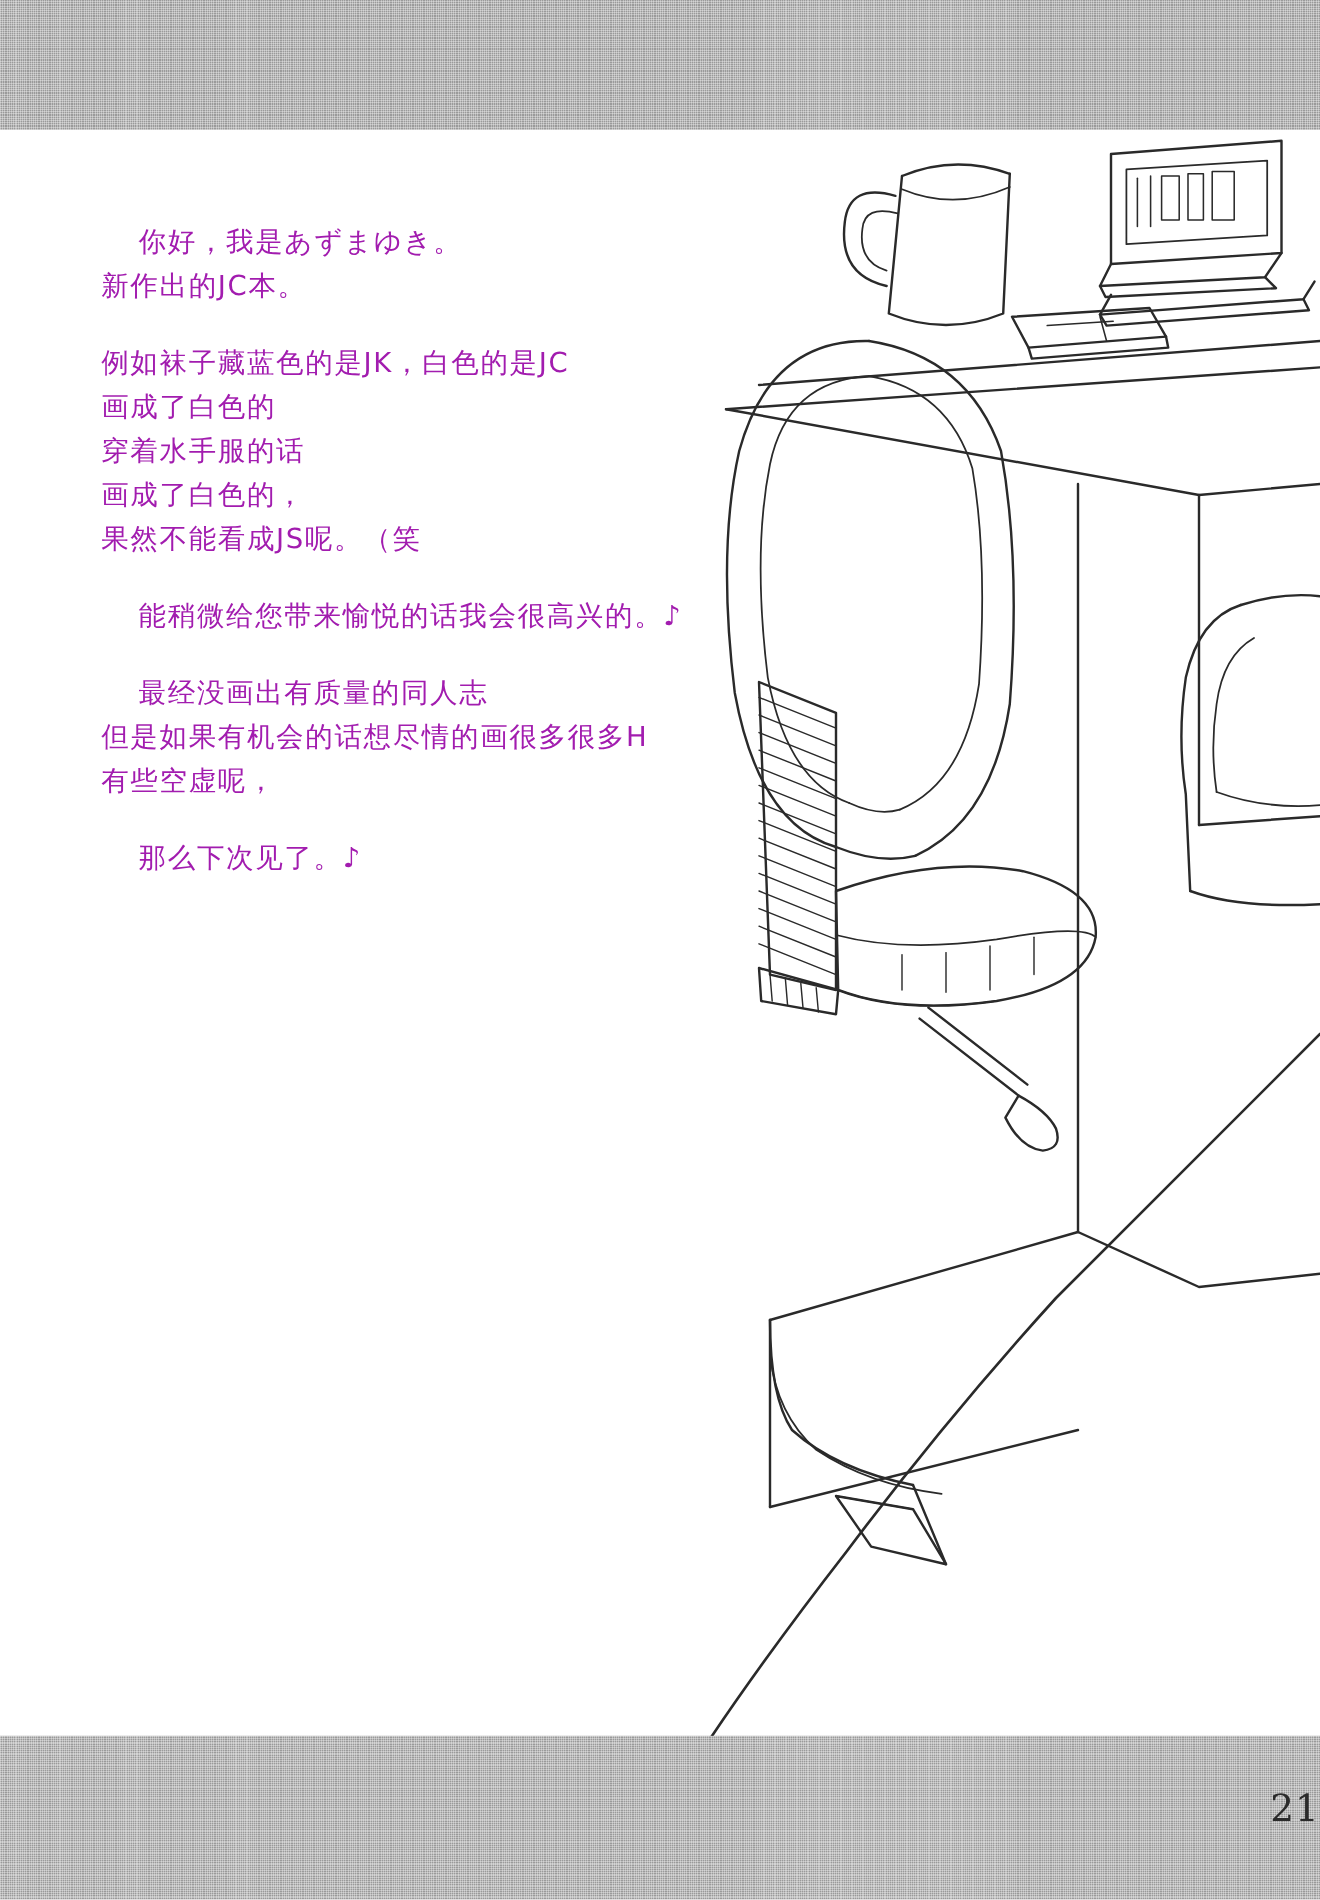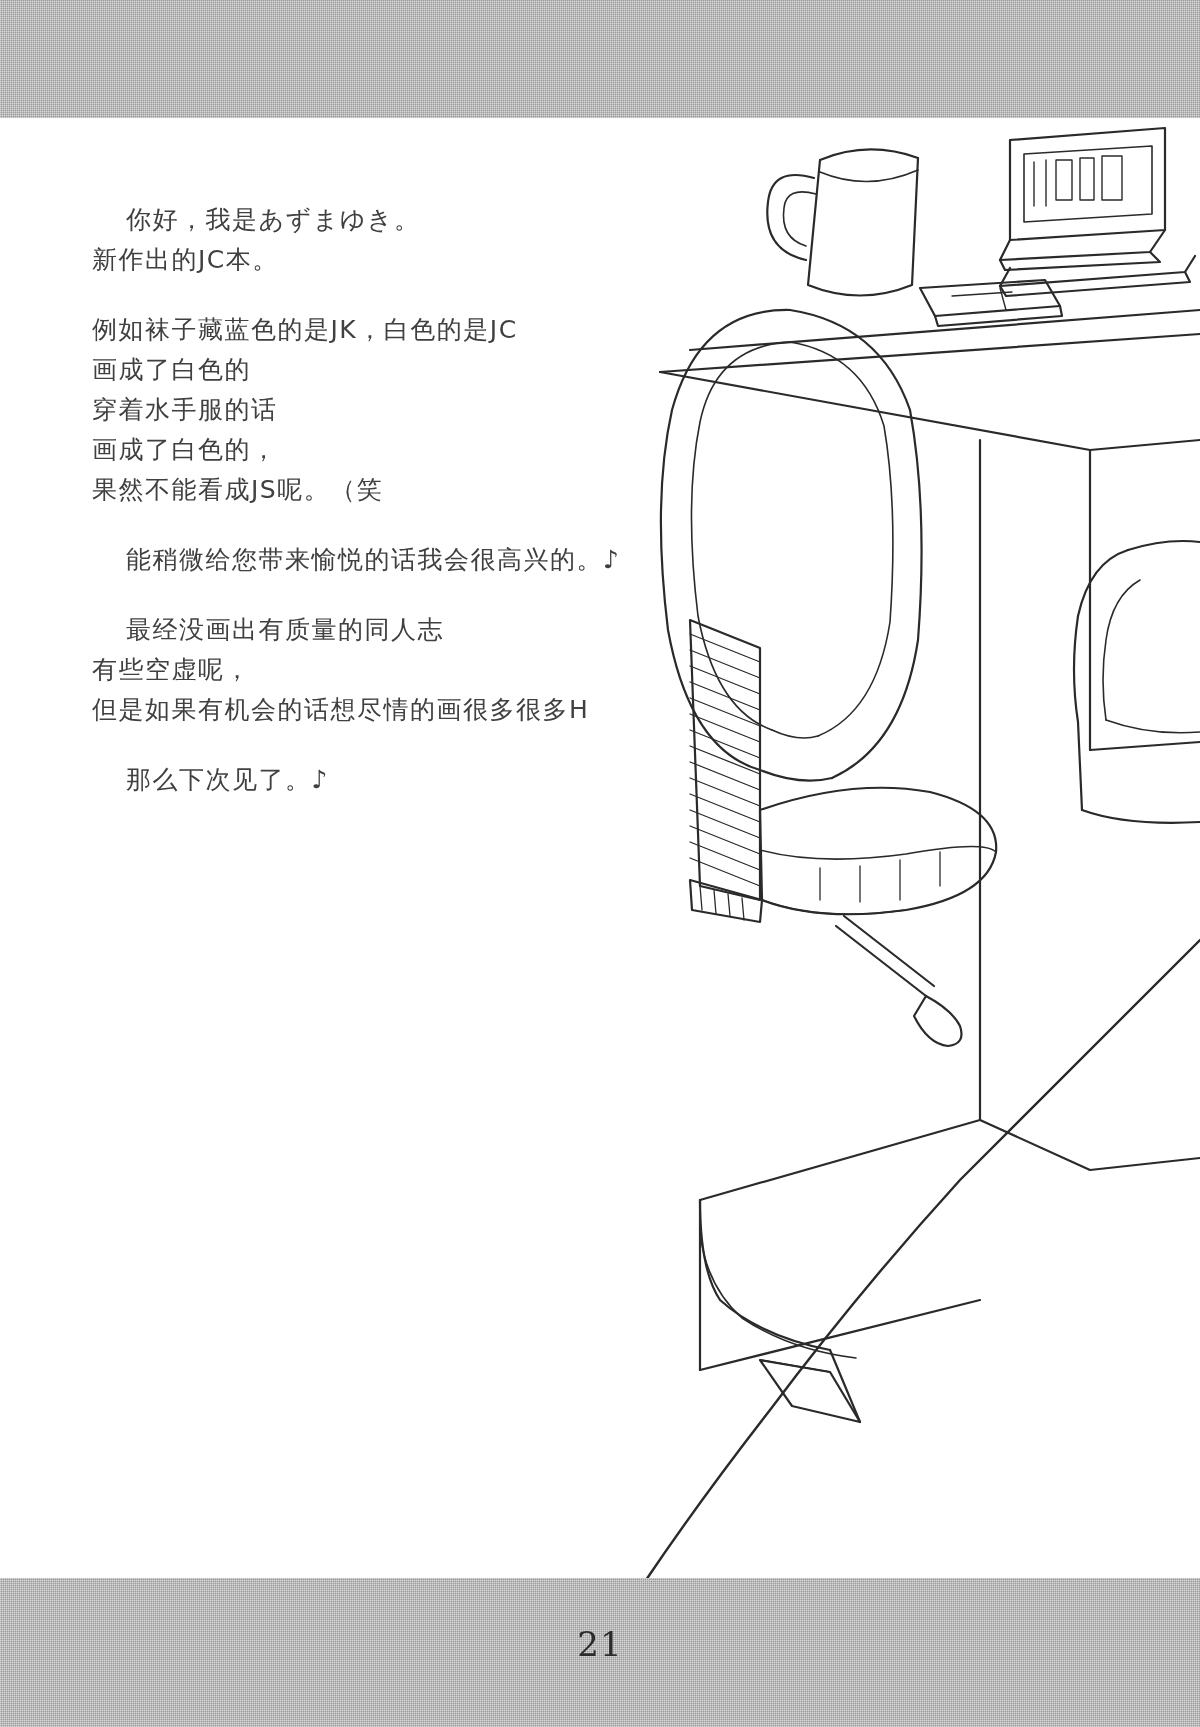--- a/index.html
+++ b/index.html
@@ -26,34 +26,34 @@
       repeating-linear-gradient(90deg, rgba(255,255,255,0.35) 0 1px, rgba(0,0,0,0) 1px 2px);
   }
   .band-top { top: 0; height: 118px; }
   .band-bottom { top: 1578px; height: 149px; }
 
   .page-number {
     position: absolute;
     left: 0;
     top: 1624px;
     width: 1200px;
-    text-align: center;
+    text-align: right;
     font-size: 34px;
     color: #2b2b2b;
     font-family: "DejaVu Serif", "Liberation Serif", serif;
     letter-spacing: 1px;
   }
 
   
   .afterword {
     position: absolute;
     left: 92px;
     top: 200px;
     width: 640px;
-    color: #404040;
+    color: #a21caf;
     font-size: 25px;
     line-height: 40px;
     letter-spacing: 1.5px;
   }
   .afterword .para {
     margin-bottom: 30px;
   }
   .afterword .line {
     white-space: pre;
   }
@@ -214,22 +214,22 @@
       <div class="line">画成了白色的，</div>
       <div class="line">果然不能看成JS呢。（笑</div>
     </div>
 
     <div class="para">
       <div class="line indent">能稍微给您带来愉悦的话我会很高兴的。♪</div>
     </div>
 
     <div class="para">
       <div class="line indent">最经没画出有质量的同人志</div>
+      <div class="line">但是如果有机会的话想尽情的画很多很多H</div>
       <div class="line">有些空虚呢，</div>
-      <div class="line">但是如果有机会的话想尽情的画很多很多H</div>
     </div>
 
     <div class="para">
       <div class="line indent">那么下次见了。♪</div>
     </div>
 
   </div>
 
   <div class="band band-bottom"></div>
 

